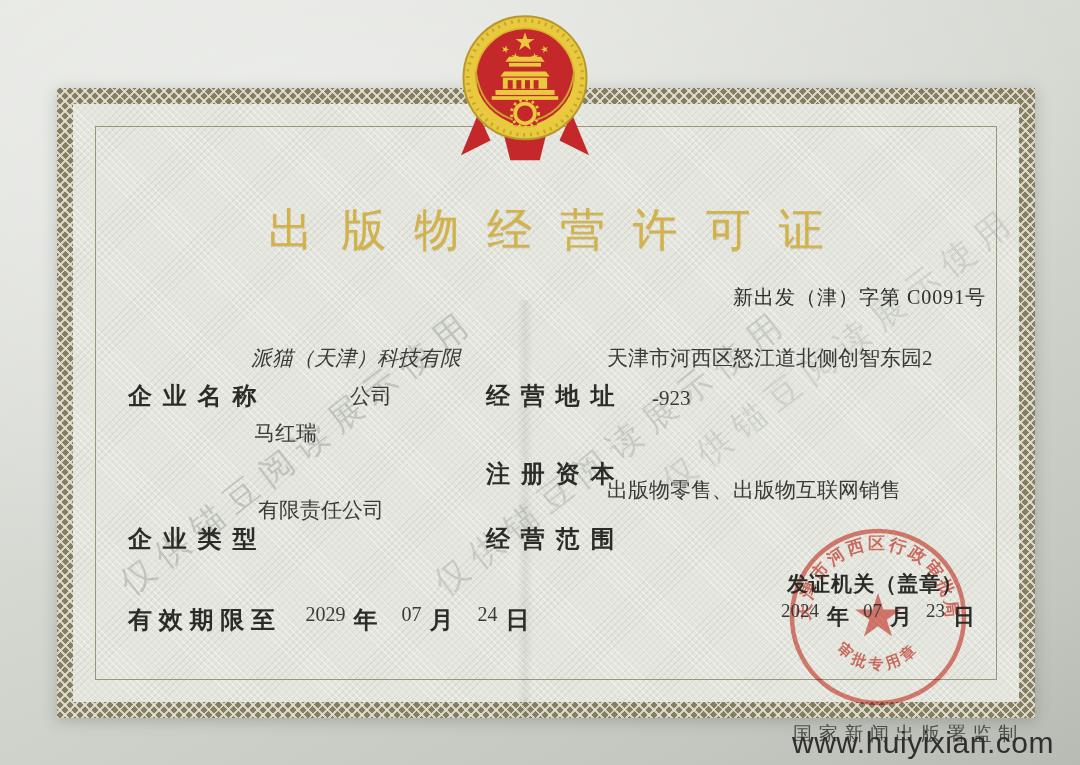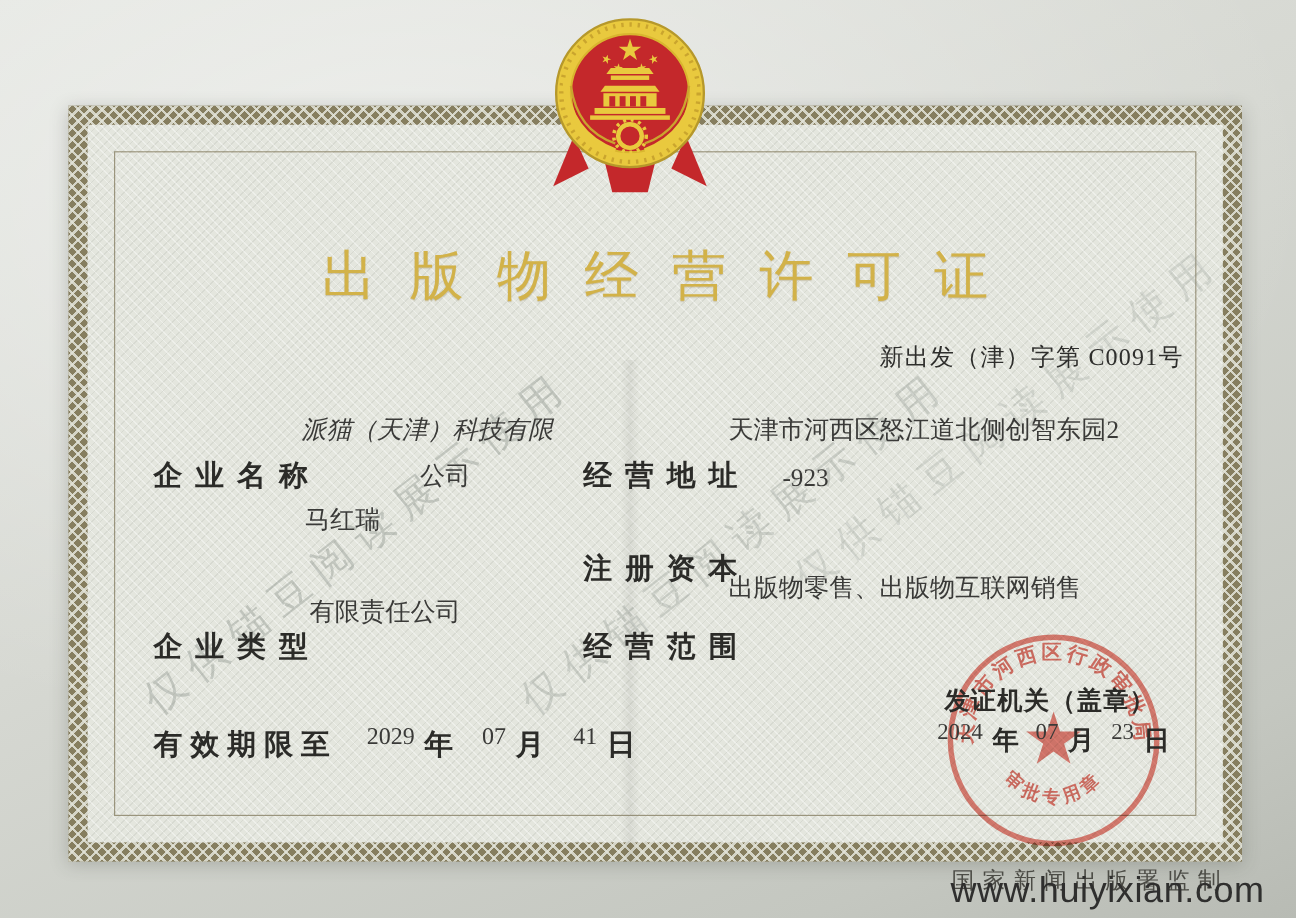--- a/index.html
+++ b/index.html
@@ -169,21 +169,21 @@
     <span class="unit sp5">有效期限至</span>
     <span class="gap24"></span>
     <span class="num">2029</span>
     <span class="gap8"></span>
     <span class="unit">年</span>
     <span class="gap24"></span>
     <span class="num">07</span>
     <span class="gap8"></span>
     <span class="unit">月</span>
     <span class="gap24"></span>
-    <span class="num">41</span>
+    <span class="num">24</span>
     <span class="gap8"></span>
     <span class="unit">日</span>
   </div>
 
   <div class="issuerlbl">发证机关（盖章）</div>
   <div class="daterow issuerdate">
     <span class="num">2024</span>
     <span class="gap8"></span>
     <span class="unit">年</span>
     <span class="gap14"></span>

